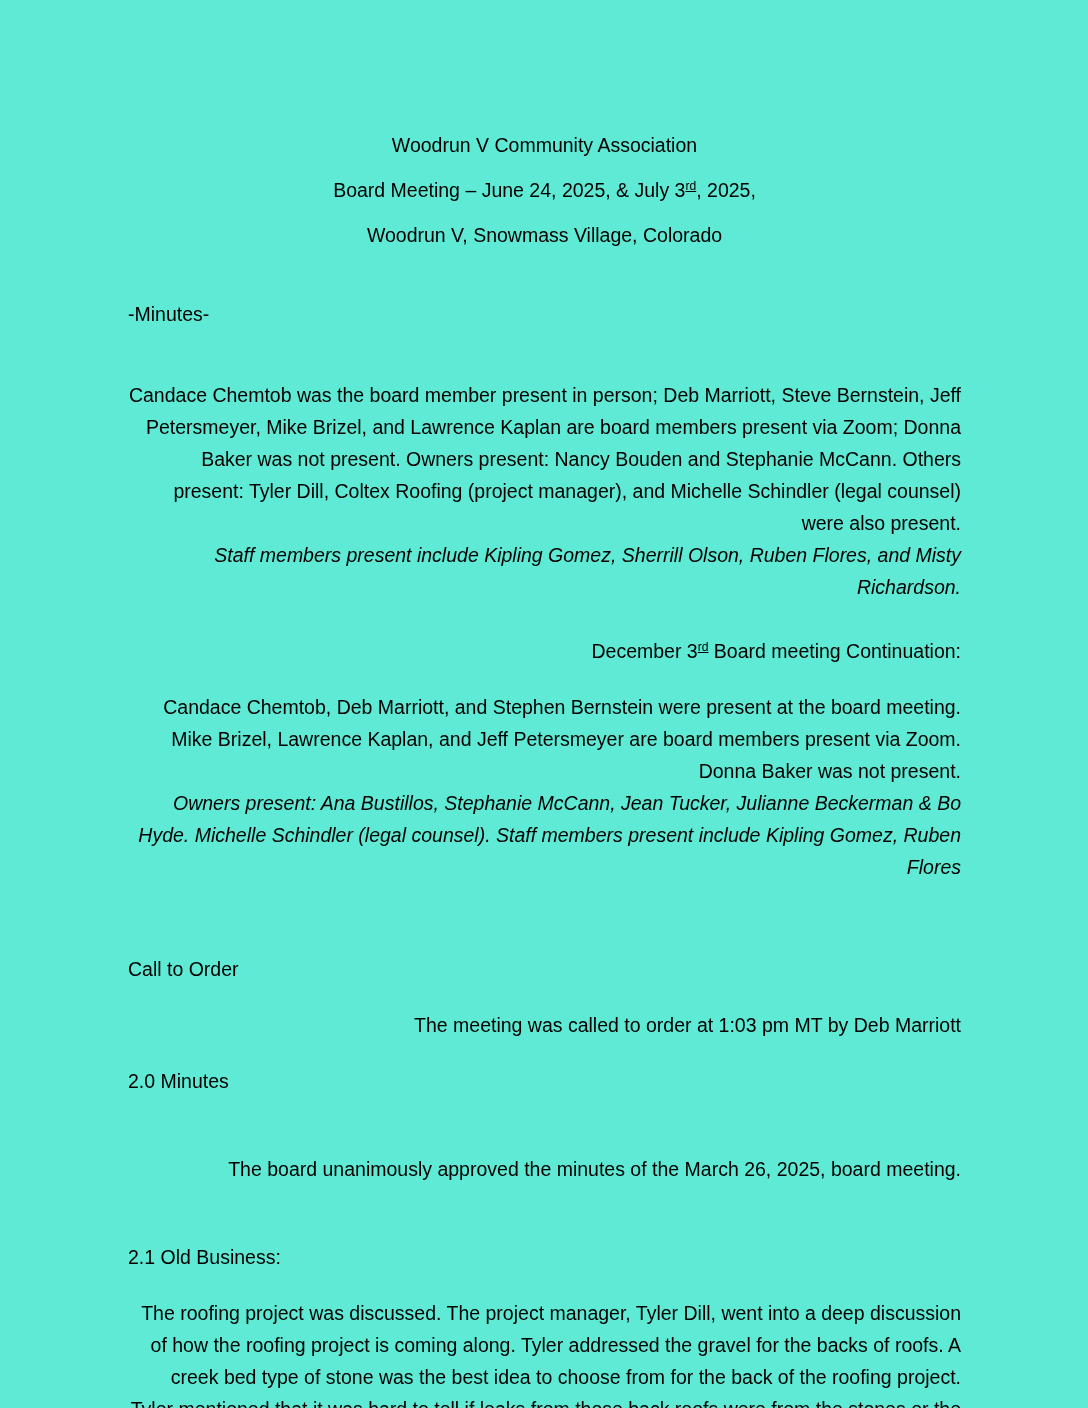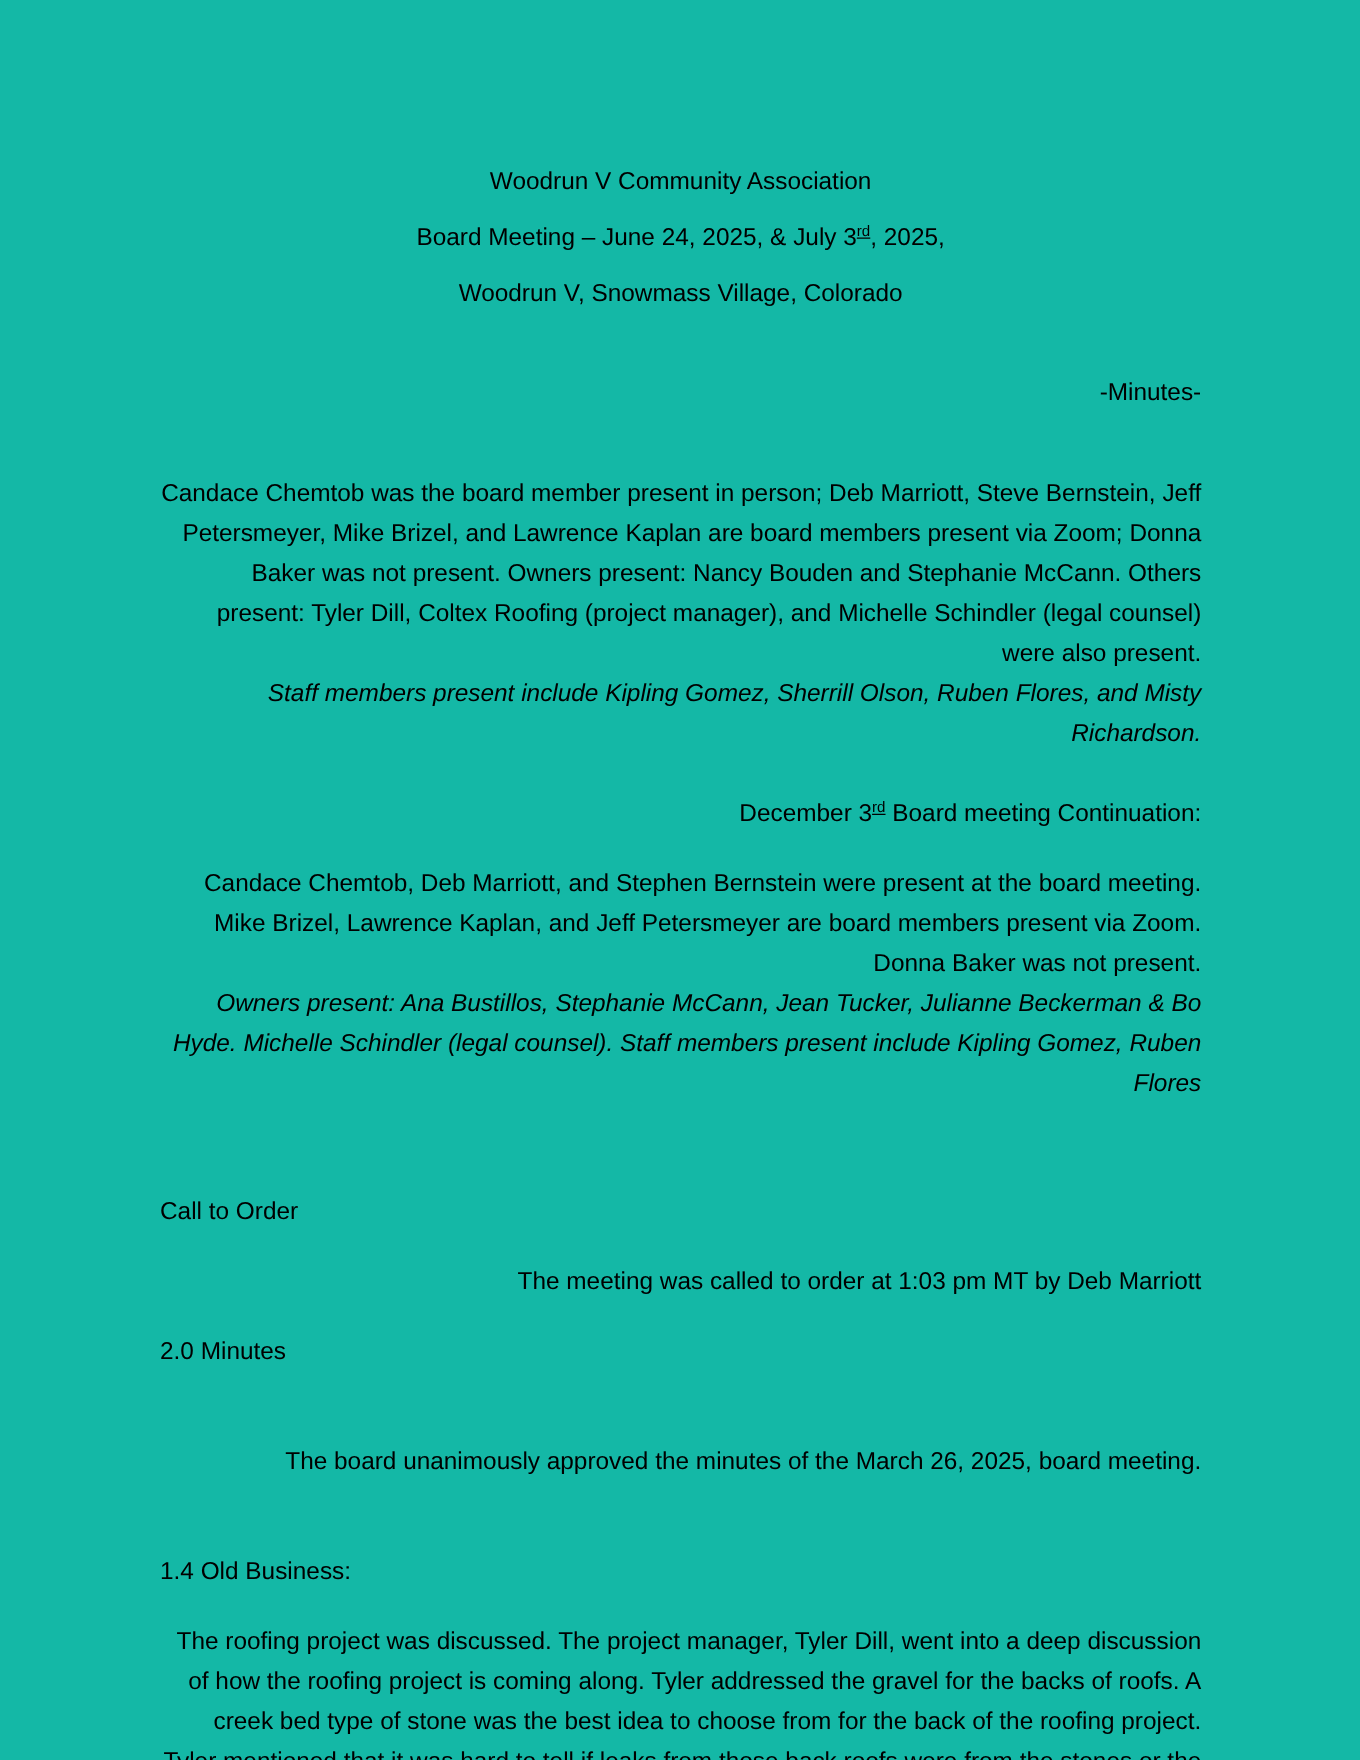--- a/index.html
+++ b/index.html
@@ -10,21 +10,21 @@
   }
   body {
     font-family: "Liberation Sans", sans-serif;
     color: #000000;
   }
   .page {
     position: relative;
     width: 1088px;
     height: 1408px;
     margin: 0 auto;
-    background: #14b8a6;
+    background: #5eead4;
     overflow: hidden;
     box-sizing: border-box;
   }
   .content {
     position: absolute;
     left: 128px;
     top: 0;
     width: 833px;
   }
   
@@ -37,21 +37,21 @@
     line-height: 45px;
     white-space: nowrap;
   }
   sup.ord {
     font-size: 0.62em;
     vertical-align: super;
     line-height: 0;
     text-decoration: underline;
   }
   .minutes-label {
-    text-align: right;
+    text-align: left;
     font-size: 19.5px;
     line-height: 45px;
     margin-top: 34px;
   }
   
   .body-block {
     margin-top: 42px;
   }
   p.para {
     margin: 0;
@@ -111,21 +111,21 @@
       <div class="gap-sm"></div>
 
       <h2 class="heading">2.0 Minutes</h2>
 
       <div class="gap-lg"></div>
 
       <p class="para">The board unanimously approved the minutes of the March 26, 2025, board meeting.</p>
 
       <div class="gap-lg"></div>
 
-      <h2 class="heading">1.4 Old Business:</h2>
+      <h2 class="heading">2.1 Old Business:</h2>
 
       <div class="gap-sm"></div>
 
       <p class="para">The roofing project was discussed.   The project manager, Tyler Dill, went into a deep discussion of how the roofing project is coming along.  Tyler addressed the gravel for the backs of roofs. A creek bed type of stone was the best idea to choose from for the back of the roofing project.  Tyler mentioned that it was hard to tell if leaks from those back roofs were from the stones or the TPO material.  The suggestion was to have a consistent dark color, not jagged, and more round and smaller.  Tyler showed pictures of each unit and addressed any small follow-ups that needed to be worked on.</p>
 
     </div>
   </div>
 </div>
 
 </body></html>

